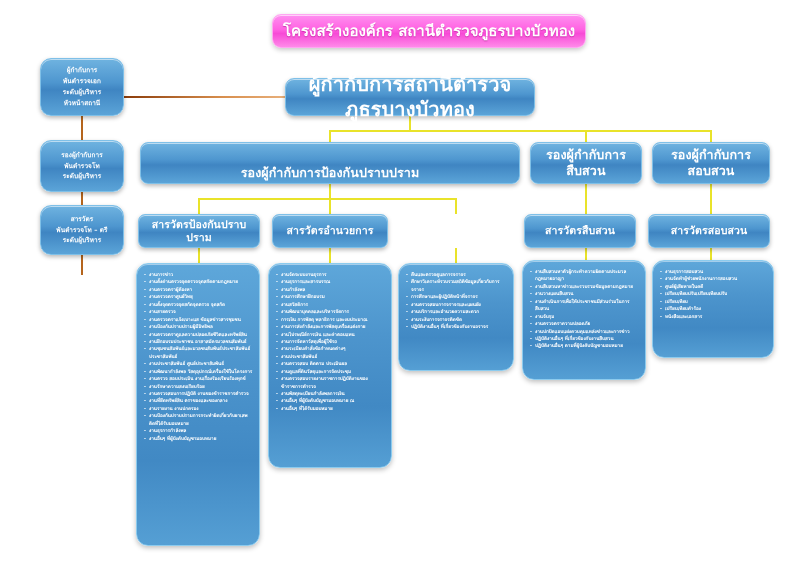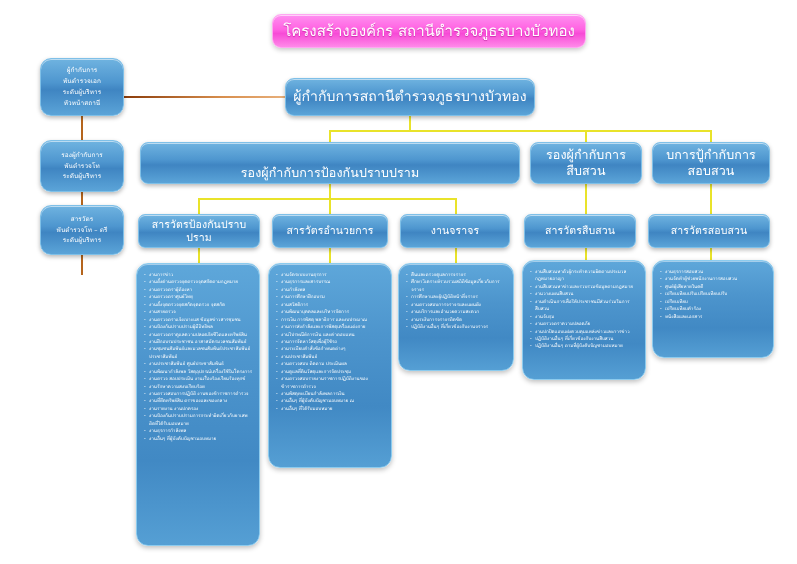--- a/index.html
+++ b/index.html
@@ -3,21 +3,21 @@
 <meta charset="utf-8">
 <style>
   html,body{margin:0;padding:0;}
   body{
     width:797px;height:564px;
     background:#ffffff;
     font-family:"DejaVu Sans","Liberation Sans",sans-serif;
     overflow:hidden;
     position:relative;
   }
-  #canvas{position:relative;width:797px;height:427px;}
+  #canvas{position:relative;width:797px;height:427px;font-weight:bold;}
 
   
   .conn{position:absolute;z-index:1;}
   .conn.v{width:2px;}
   .conn.h{height:2px;}
   .conn.orange{background:#b5651d;}
   .conn.orange.grad{background:linear-gradient(90deg,#8a3b0a 0%,#d88f4e 60%,#e9b27e 100%);}
   .conn.yellow{background:#e9e32a;}
   .conn.yellow.h{background:#e9e32a;}
 
@@ -47,21 +47,21 @@
     border:1px solid #ffa6f2;
     color:#ffffff;
     font-size:15px;
     display:flex;align-items:center;justify-content:center;
     text-shadow:0 1px 1px rgba(150,0,120,.45);
   }
 
   
   .director{
     left:285px;top:78px;width:250px;height:38px;
-    font-size:14px;
+    font-size:20px;
     border-radius:9px;
   }
 
   
   .deputy{height:42px;font-size:12.5px;border-radius:8px;}
   .dep-prevent{left:140px;top:142px;width:380px;align-items:flex-end;}
   .dep-investigate{left:530px;top:142px;width:112px;}
   .dep-inquiry{left:652px;top:142px;width:118px;}
 
   
@@ -163,31 +163,28 @@
     <span class="t">ผู้กำกับการสถานีตำรวจภูธรบางบัวทอง</span>
   </div>
 
   <div class="node deputy dep-prevent">
     <span class="t">รองผู้กำกับการป้องกันปราบปราม</span>
   </div>
   <div class="node deputy dep-investigate">
     <span class="t">รองผู้กำกับการสืบสวน</span>
   </div>
   <div class="node deputy dep-inquiry">
-    <span class="t">บการปู้กำกับการสอบสวน</span>
+    <span class="t">รองผู้กำกับการสอบสวน</span>
   </div>
 
   <div class="node inspector ins-1">
     <span class="t">สารวัตรป้องกันปราบปราม</span>
   </div>
   <div class="node inspector ins-2">
     <span class="t">สารวัตรอำนวยการ</span>
-  </div>
-  <div class="node inspector ins-3">
-    <span class="t">งานจราจร</span>
   </div>
   <div class="node inspector ins-4">
     <span class="t">สารวัตรสืบสวน</span>
   </div>
   <div class="node inspector ins-5">
     <span class="t">สารวัตรสอบสวน</span>
   </div>
 
   <div class="listbox lb-1">
     <ul>

